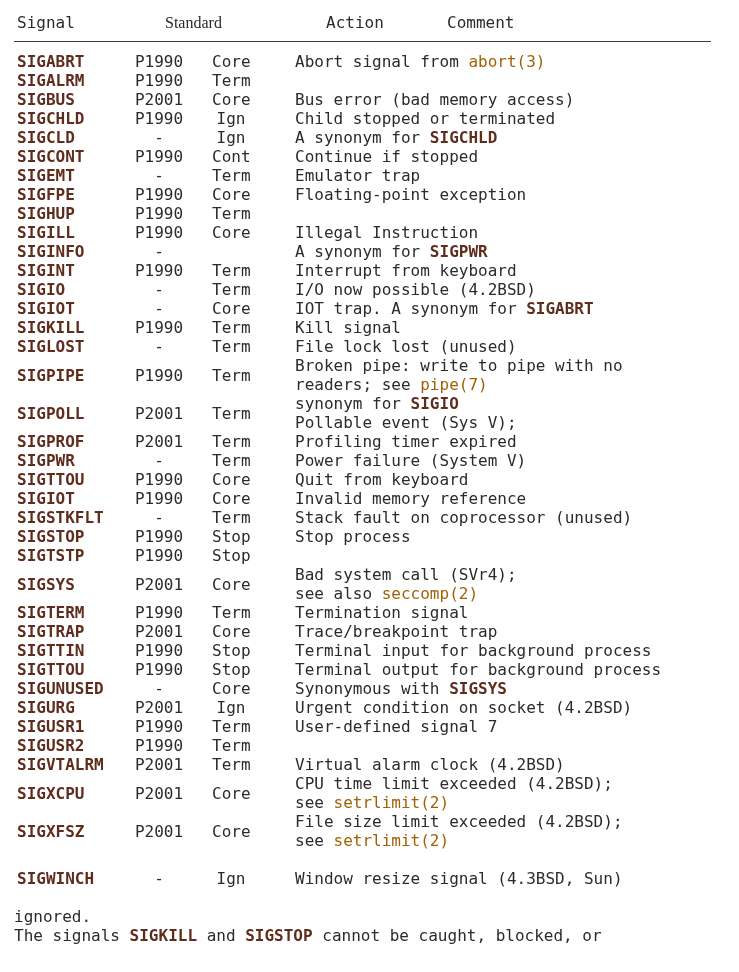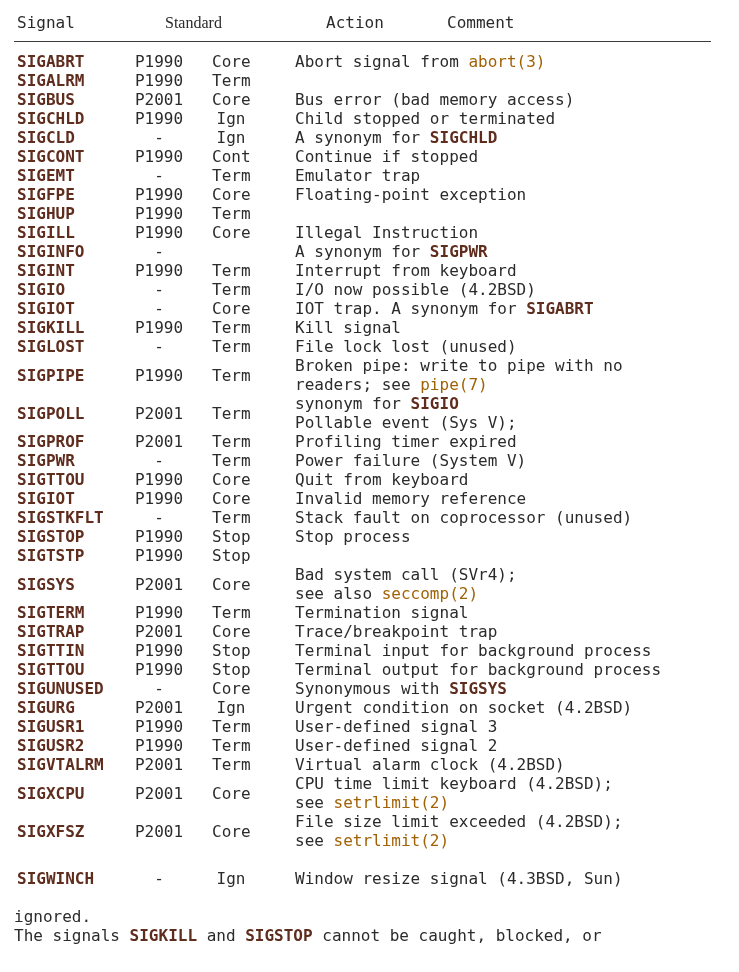--- a/index.html
+++ b/index.html
@@ -282,39 +282,38 @@
       <div class="row">
     <span class="c-signal">SIGURG</span>
     <span class="c-standard">P2001</span>
     <span class="c-action">Ign</span>
     <span class="c-comment"><div class="comment-line"><span>Urgent condition on socket (4.2BSD)</span></div></span>
   </div>
       <div class="row">
     <span class="c-signal">SIGUSR1</span>
     <span class="c-standard">P1990</span>
     <span class="c-action">Term</span>
-    <span class="c-comment"><div class="comment-line"><span>User-defined signal 3</span></div></span>
+    <span class="c-comment"><div class="comment-line"><span>User-defined signal 7</span></div></span>
   </div>
       <div class="row">
     <span class="c-signal">SIGUSR2</span>
     <span class="c-standard">P1990</span>
     <span class="c-action">Term</span>
-    <span class="c-comment"><div class="comment-line"><span>User-defined signal 2</span></div></span>
   </div>
       <div class="row">
     <span class="c-signal">SIGVTALRM</span>
     <span class="c-standard">P2001</span>
     <span class="c-action">Term</span>
     <span class="c-comment"><div class="comment-line"><span>Virtual alarm clock (4.2BSD)</span></div></span>
   </div>
       <div class="row">
     <span class="c-signal">SIGXCPU</span>
     <span class="c-standard">P2001</span>
     <span class="c-action">Core</span>
-    <span class="c-comment"><div class="comment-line"><span>CPU time limit keyboard (4.2BSD);</span></div><div class="comment-line"><span>see </span><a class="man-link">setrlimit(2)</a></div></span>
+    <span class="c-comment"><div class="comment-line"><span>CPU time limit exceeded (4.2BSD);</span></div><div class="comment-line"><span>see </span><a class="man-link">setrlimit(2)</a></div></span>
   </div>
       <div class="row">
     <span class="c-signal">SIGXFSZ</span>
     <span class="c-standard">P2001</span>
     <span class="c-action">Core</span>
     <span class="c-comment"><div class="comment-line"><span>File size limit exceeded (4.2BSD);</span></div><div class="comment-line"><span>see </span><a class="man-link">setrlimit(2)</a></div></span>
   </div>
       <div class="row gap-before">
     <span class="c-signal">SIGWINCH</span>
     <span class="c-standard">-</span>

